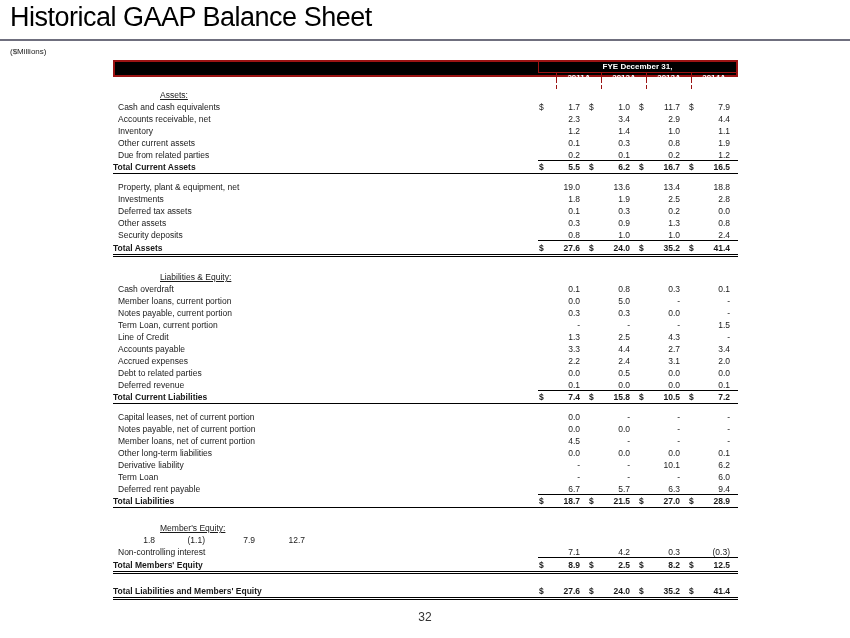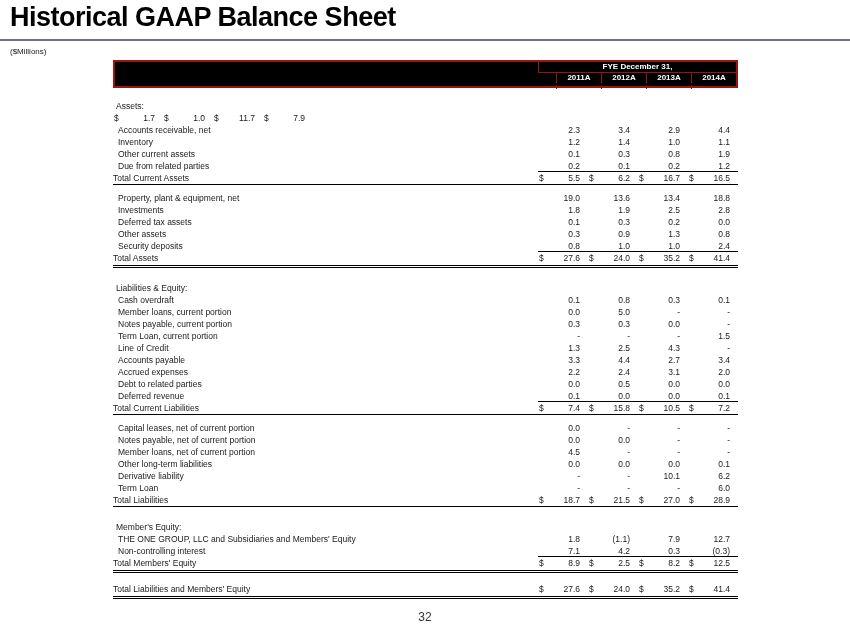--- a/index.html
+++ b/index.html
@@ -2,34 +2,34 @@
 <html><head>
 <meta charset="utf-8">
 <style>
   html,body { margin:0; padding:0; }
   body {
     width:850px; height:638px; background:#ffffff; position:relative;
     font-family:"Liberation Sans", sans-serif; color:#1a1a1a; overflow:hidden;
   }
   .title {
     position:absolute; left:10px; top:2px;
-    font-size:27px; font-weight:bold; letter-spacing:-0.5px; color:#000;
+    font-size:27px; font-weight:normal; letter-spacing:-0.5px; color:#000;
   }
   .title-rule {
     position:absolute; left:0; top:39px; width:850px; height:2px; background:#6f6f7e;
   }
   .units {
     position:absolute; left:10px; top:47px; font-size:8px; color:#222;
   }
   .sheet { position:absolute; left:113px; top:60px; width:625px; font-size:8.5px; }
 
   
   .thead {
     display:flex; background:#000; color:#fff; font-weight:bold;
-    border:2px solid #9b1313; height:28px; box-sizing:border-box; font-size:8px;
+    border:2px solid #9b1313; height:17px; box-sizing:border-box; font-size:8px;
   }
   .thead-label { flex:1; }
   .thead-years { width:198px; display:flex; flex-direction:column; }
   .years-top {
     height:10px; line-height:10px; text-align:center;
     border-left:1px solid #9b1313; border-bottom:1px solid #9b1313;
   }
   .years-bottom { display:flex; height:10px;margin-left:18px; }
   .year-cell {
     width:25%; text-align:center; line-height:10px;
@@ -41,22 +41,22 @@
 
   
   .tbody { margin-top:12px; }
   .row { display:flex; height:12px; line-height:12px; }
   .row .label { width:425px; padding-left:5px; box-sizing:border-box; white-space:nowrap; overflow:hidden; }
   .row .nums { width:200px; display:flex; }
   .grp { width:50px; display:flex; }
   .d { width:13px; text-align:left; padding-left:1px; box-sizing:border-box; }
   .v { width:37px; text-align:right; padding-right:8px; box-sizing:border-box; white-space:nowrap; }
 
-  .row.section .label { padding-left:3px; }
-  .row.total { font-weight:normal; }
+  .row.section .label { text-decoration:underline; padding-left:3px;margin-left:44px; }
+  .row.total { font-weight:bold;align-items:center; }
   .row.total .label { padding-left:0; }
   .row.underline .nums { border-bottom:1px solid #000; }
   .row.bottom-single { border-bottom:1px solid #000; }
   .row.bottom-double { border-bottom:3px double #000; height:13px; }
   .spacer { width:625px; }
 
   .footer-page {
     position:absolute; left:0; right:0; top:610px; text-align:center; font-size:12px; color:#333;
   }
 </style>
@@ -96,20 +96,21 @@
             <div class="d"></div>
             <div class="v"></div>
           </div>
           <div class="grp">
             <div class="d"></div>
             <div class="v"></div>
           </div>
         </div>
       </div>
       <div class="row item">
+        <div class="label">Cash and cash equivalents</div>
         <div class="nums">
           <div class="grp">
             <div class="d">$</div>
             <div class="v">1.7</div>
           </div>
           <div class="grp">
             <div class="d">$</div>
             <div class="v">1.0</div>
           </div>
           <div class="grp">
@@ -706,20 +707,41 @@
           <div class="grp">
             <div class="d"></div>
             <div class="v">-</div>
           </div>
           <div class="grp">
             <div class="d"></div>
             <div class="v">6.0</div>
           </div>
         </div>
       </div>
+      <div class="row item underline">
+        <div class="label">Deferred rent payable</div>
+        <div class="nums">
+          <div class="grp">
+            <div class="d"></div>
+            <div class="v">6.7</div>
+          </div>
+          <div class="grp">
+            <div class="d"></div>
+            <div class="v">5.7</div>
+          </div>
+          <div class="grp">
+            <div class="d"></div>
+            <div class="v">6.3</div>
+          </div>
+          <div class="grp">
+            <div class="d"></div>
+            <div class="v">9.4</div>
+          </div>
+        </div>
+      </div>
       <div class="row total bottom-single">
         <div class="label">Total Liabilities</div>
         <div class="nums">
           <div class="grp">
             <div class="d">$</div>
             <div class="v">18.7</div>
           </div>
           <div class="grp">
             <div class="d">$</div>
             <div class="v">21.5</div>
@@ -750,21 +772,20 @@
             <div class="d"></div>
             <div class="v"></div>
           </div>
           <div class="grp">
             <div class="d"></div>
             <div class="v"></div>
           </div>
         </div>
       </div>
       <div class="row item">
-        <div class="label">THE ONE GROUP, LLC and Subsidiaries and Members' Equity</div>
         <div class="nums">
           <div class="grp">
             <div class="d"></div>
             <div class="v">1.8</div>
           </div>
           <div class="grp">
             <div class="d"></div>
             <div class="v">(1.1)</div>
           </div>
           <div class="grp">

